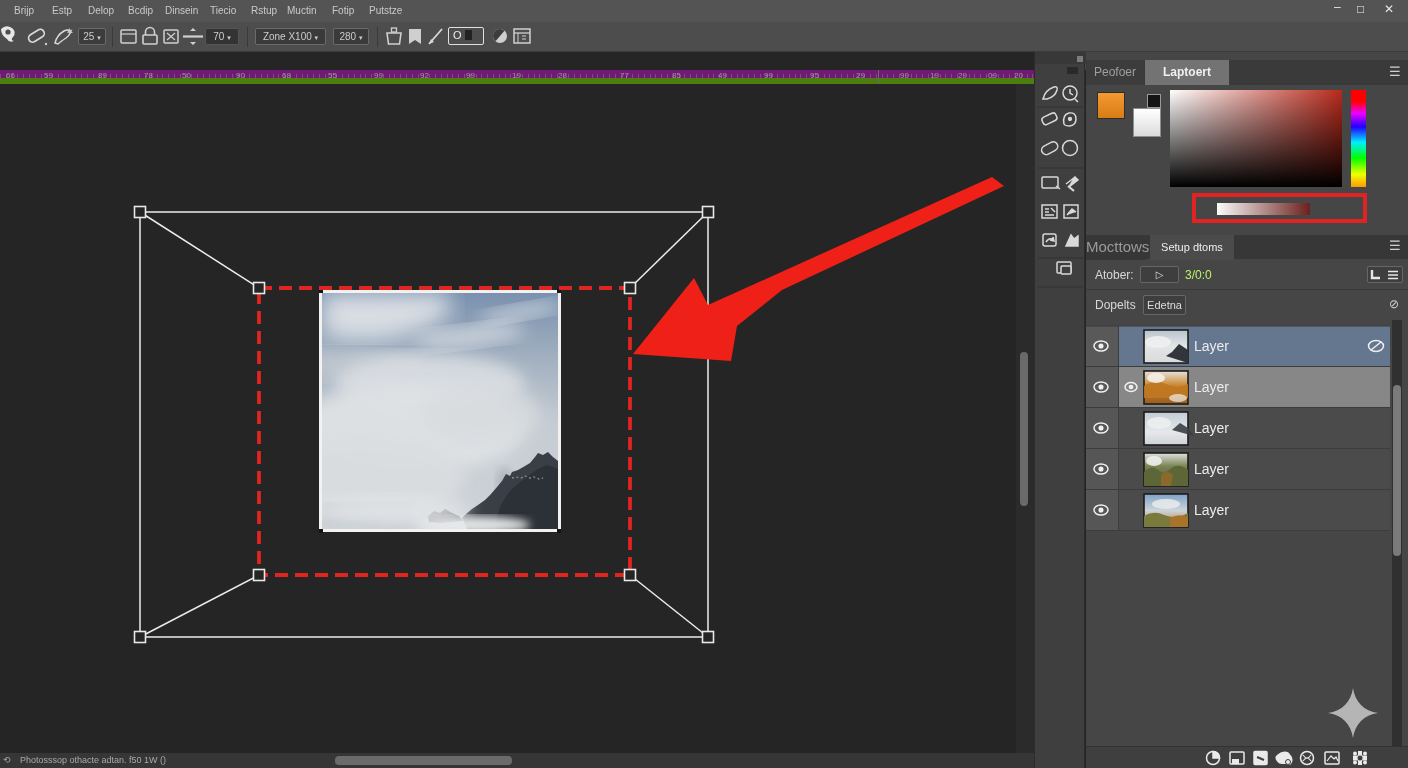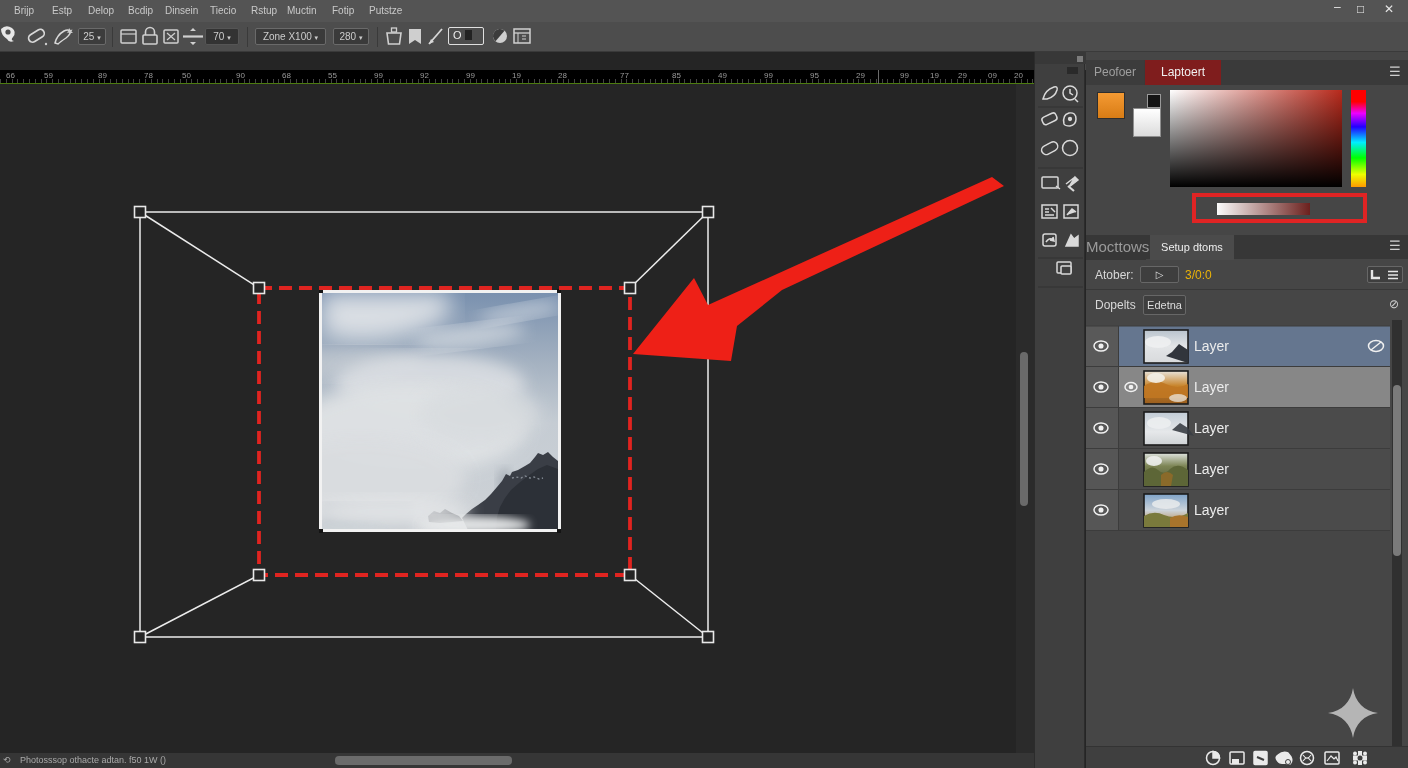--- a/index.html
+++ b/index.html
@@ -21,22 +21,22 @@
   line-height:15px; text-align:center; }
 .tsep { position:absolute; top:5px; width:1px; height:20px; background:#3a3a3a; }
 
 
 #tabbar { left:0; top:52px; width:1034px; height:18px; background:#373737; }
 #doctab { position:absolute; left:0; top:0; width:388px; height:18px;
   background:#4c4c4c; color:#bdbdbd; font-size:10px; line-height:18px;
   padding-left:5px; white-space:nowrap; overflow:hidden; }
 
 
-#ruler { left:0; top:70px; width:1034px; height:14px; background:#000000;
-  border-bottom:1px solid #4d7c0f; }
+#ruler { left:0; top:70px; width:1034px; height:14px; background:#701a75;
+  border-bottom:6px solid #4d7c0f; }
 #ruler .num { position:absolute; top:1px; color:#9a9a9a; font-size:8px; }
 #rticks { position:absolute; left:0; bottom:0; width:100%; height:4px;
   background:repeating-linear-gradient(to right,#7d7d7d 0 1px,transparent 1px 5.8px); opacity:.55;}
 
 
 #canvas { left:0; top:84px; width:1034px; height:669px; background:#252525; }
 
 
 #statusbar { left:0; top:753px; width:1034px; height:15px; background:#363636;
   color:#a9a9a9; font-size:9px; line-height:15px; }
@@ -302,21 +302,21 @@
       <line x1="3" y1="116" x2="48" y2="116" stroke="#323232"></line>
       <line x1="3" y1="206" x2="48" y2="206" stroke="#323232"></line>
       <line x1="3" y1="235" x2="48" y2="235" stroke="#323232"></line>
     </svg>
   </div>
 
   <div class="abs" id="rpanel">
 
     <div class="abs" style="left:0;top:8px;width:322px;height:25px;background:#3a3a3a"></div>
     <div class="ptab" style="left:0;top:8px;width:58px;background:#3c3c3c;color:#9f9f9f">Peofoer</div>
-    <div class="ptab" style="left:59px;top:8px;width:76px;background:#7f1d1d;color:#f0f0f0;font-weight:normal">Laptoert</div>
+    <div class="ptab" style="left:59px;top:8px;width:84px;background:#737373;color:#f0f0f0;font-weight:bold">Laptoert</div>
     <div class="hamb" style="left:303px;top:12px">☰</div>
 
     <div class="abs" style="left:11px;top:40px;width:28px;height:27px;border:1px solid #2e2e2e;background:linear-gradient(#f49a33,#d87c15)"></div>
     <div class="abs" style="left:47px;top:56px;width:28px;height:29px;border:1px solid #8f8f8f;background:linear-gradient(#ffffff,#dcdcdc)"></div>
     <div class="abs" style="left:61px;top:42px;width:14px;height:14px;border:1px solid #999;background:#141414"></div>
 
     <div class="abs" style="left:84px;top:38px;width:172px;height:97px;
       background:linear-gradient(to bottom, rgba(0,0,0,0) 0%, #000 100%),
                  linear-gradient(to right, #fff 0%, #b82a1c 100%);"></div>
 
@@ -326,21 +326,21 @@
     <div class="abs" style="left:106px;top:141px;width:175px;height:30px;border:4px solid #e02424"></div>
     <div class="abs" style="left:131px;top:151px;width:93px;height:12px;background:linear-gradient(to right,#fbfbfb,#6b201d)"></div>
 
     <div class="abs" style="left:0;top:183px;width:322px;height:24px;background:#373737"></div>
     <div class="ptab" style="left:0;top:183px;width:60px;background:#373737;color:#9a9a9a;font-size:15px;line-height:24px">Mocttows</div>
     <div class="ptab" style="left:64px;top:183px;width:84px;background:#4b4b4b;color:#eee;font-size:11px;line-height:24px">Setup dtoms</div>
     <div class="hamb" style="left:303px;top:186px">☰</div>
 
     <div class="label" style="left:9px;top:216px">Atober:</div>
     <div class="btn" style="left:54px;top:214px;width:39px;height:17px;line-height:16px">▷</div>
-    <div class="label" style="left:99px;top:216px;color:#eab308">3/0:0</div>
+    <div class="label" style="left:99px;top:216px;color:#bef264">3/0:0</div>
     <div class="btn" style="left:281px;top:214px;width:36px;height:17px"><svg width="34" height="15">
           <path d="M4,3 v8 h8" fill="none" stroke="#e6e6e6" stroke-width="2.4"></path>
           <path d="M20,4.5 h10 M20,8 h10 M20,11.5 h10" stroke="#e6e6e6" stroke-width="1.6"></path>
         </svg></div>
     <div class="abs" style="left:0;top:237px;width:322px;height:1px;background:#383838"></div>
 
     <div class="label" style="left:9px;top:246px">Dopelts</div>
     <div class="btn" style="left:57px;top:243px;width:43px;height:20px;line-height:19px;font-size:11px">Edetna</div>
     <div class="hamb" style="left:303px;top:245px;font-size:12px">⊘</div>
 

